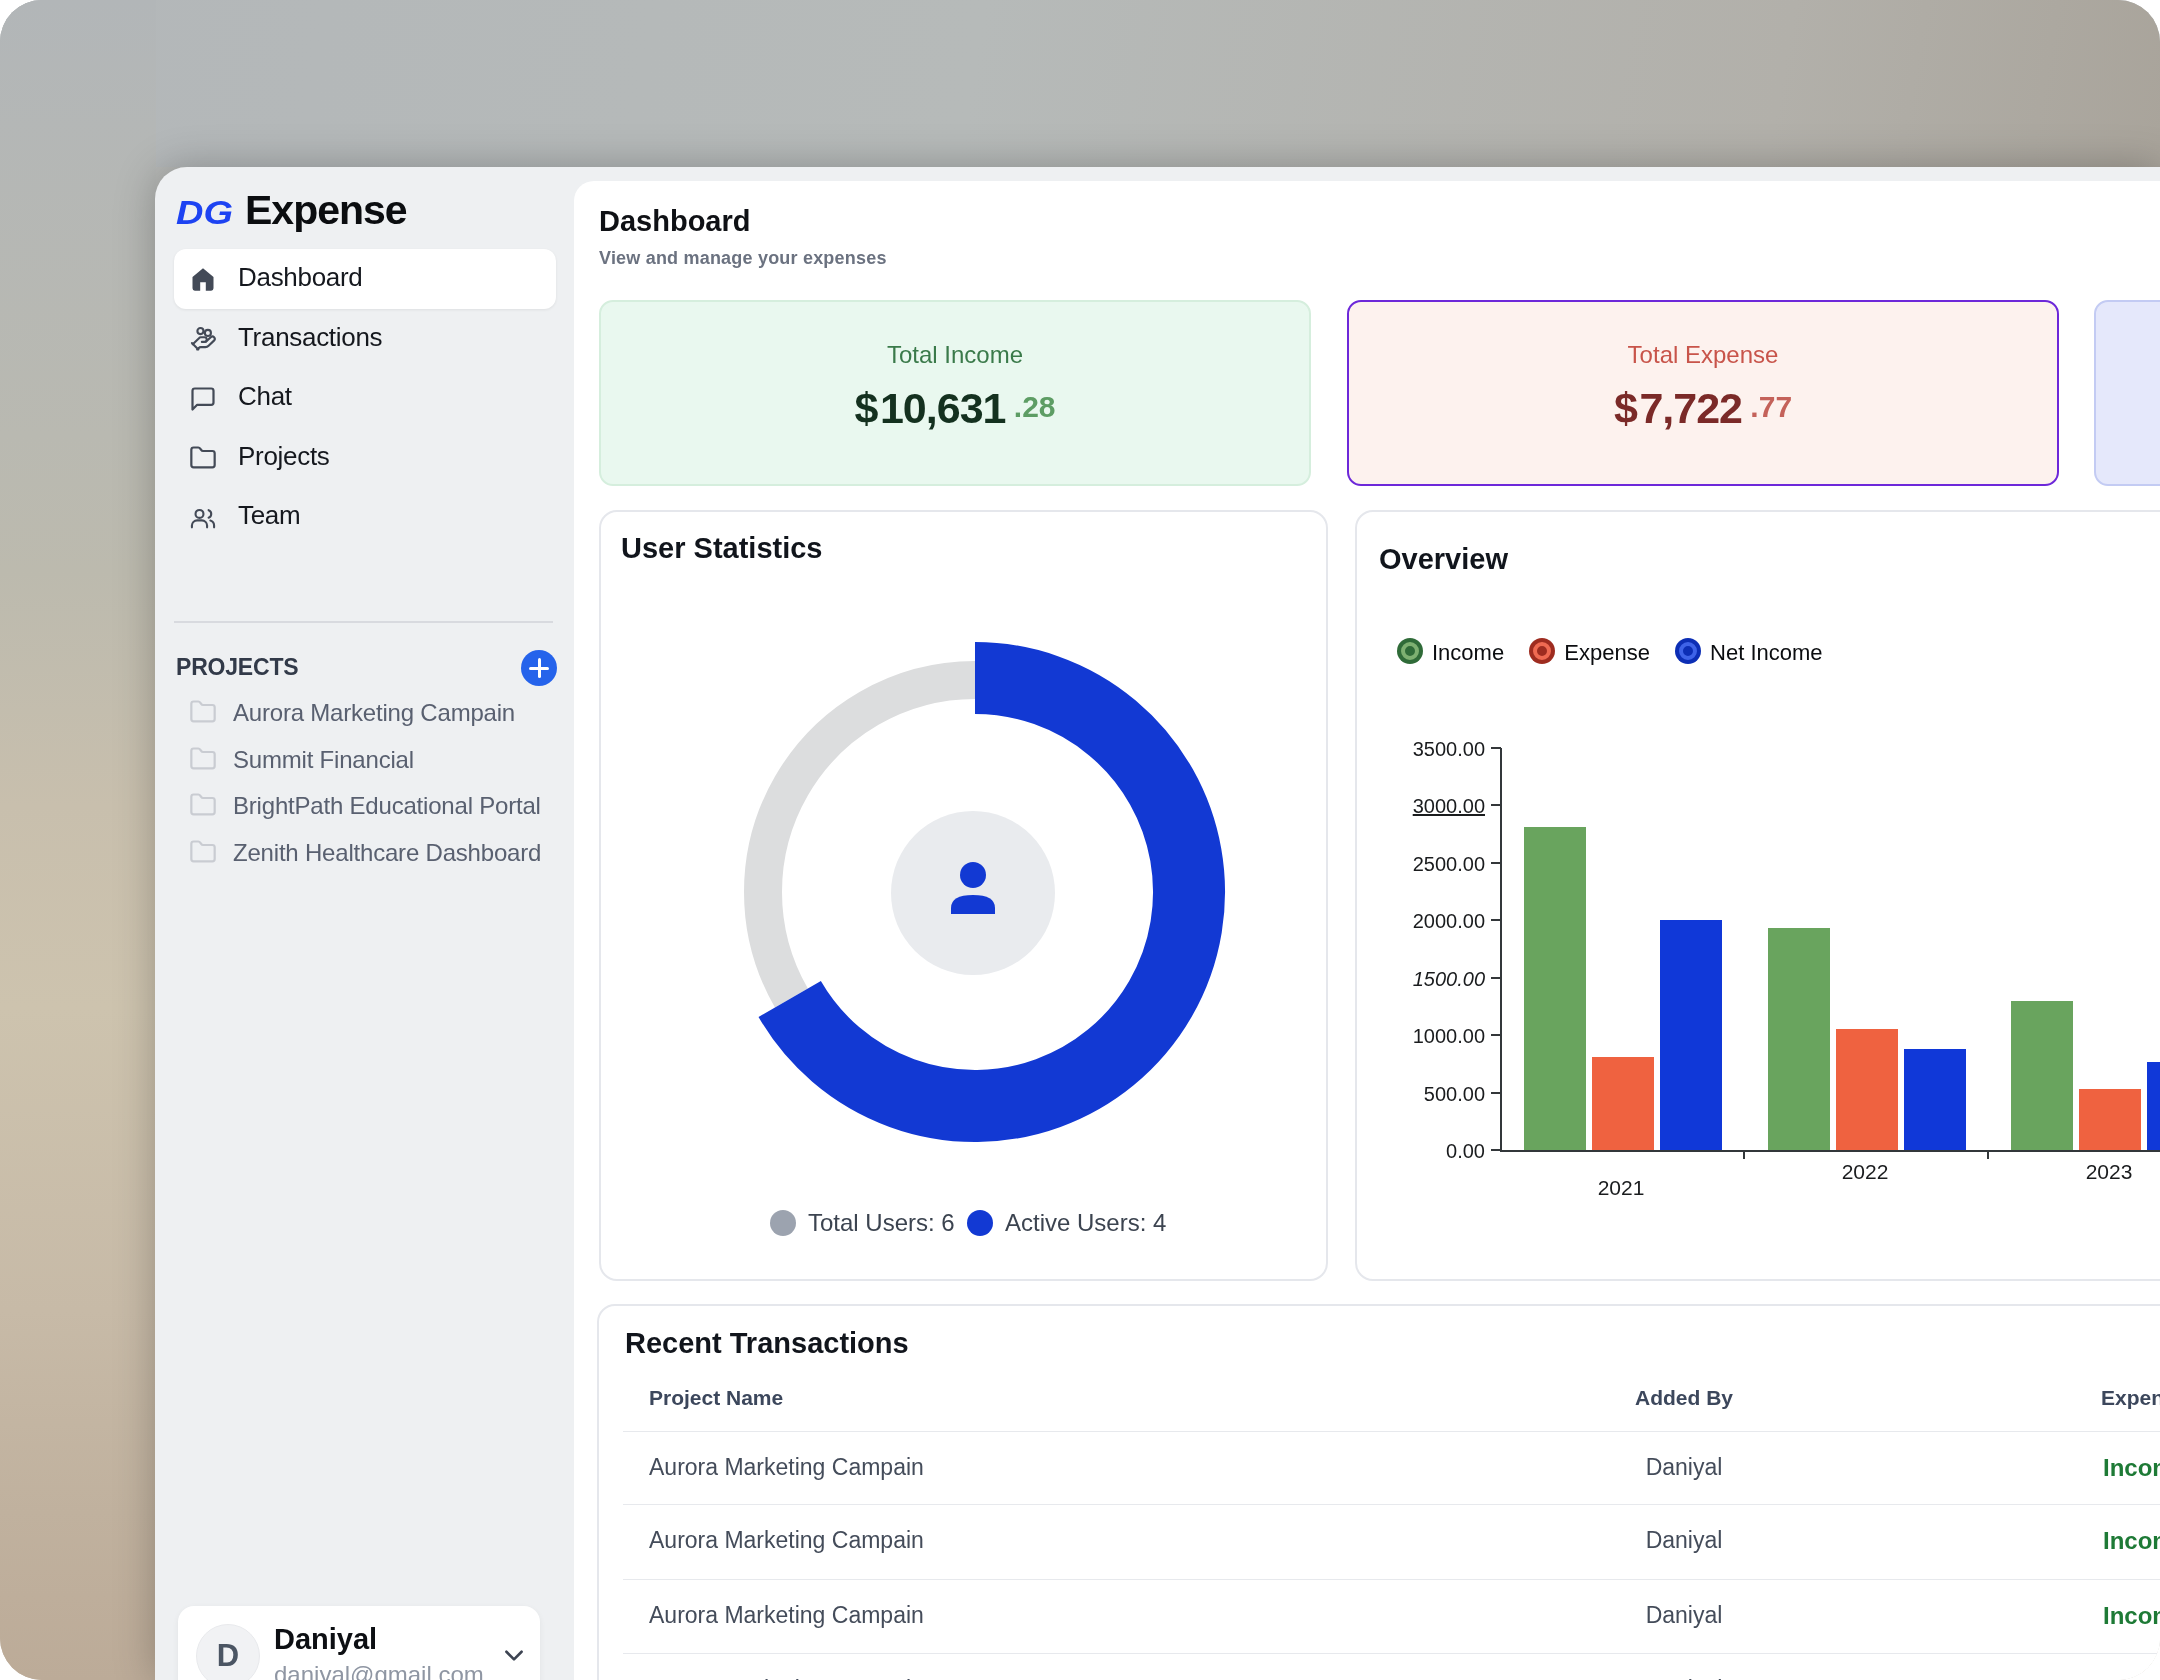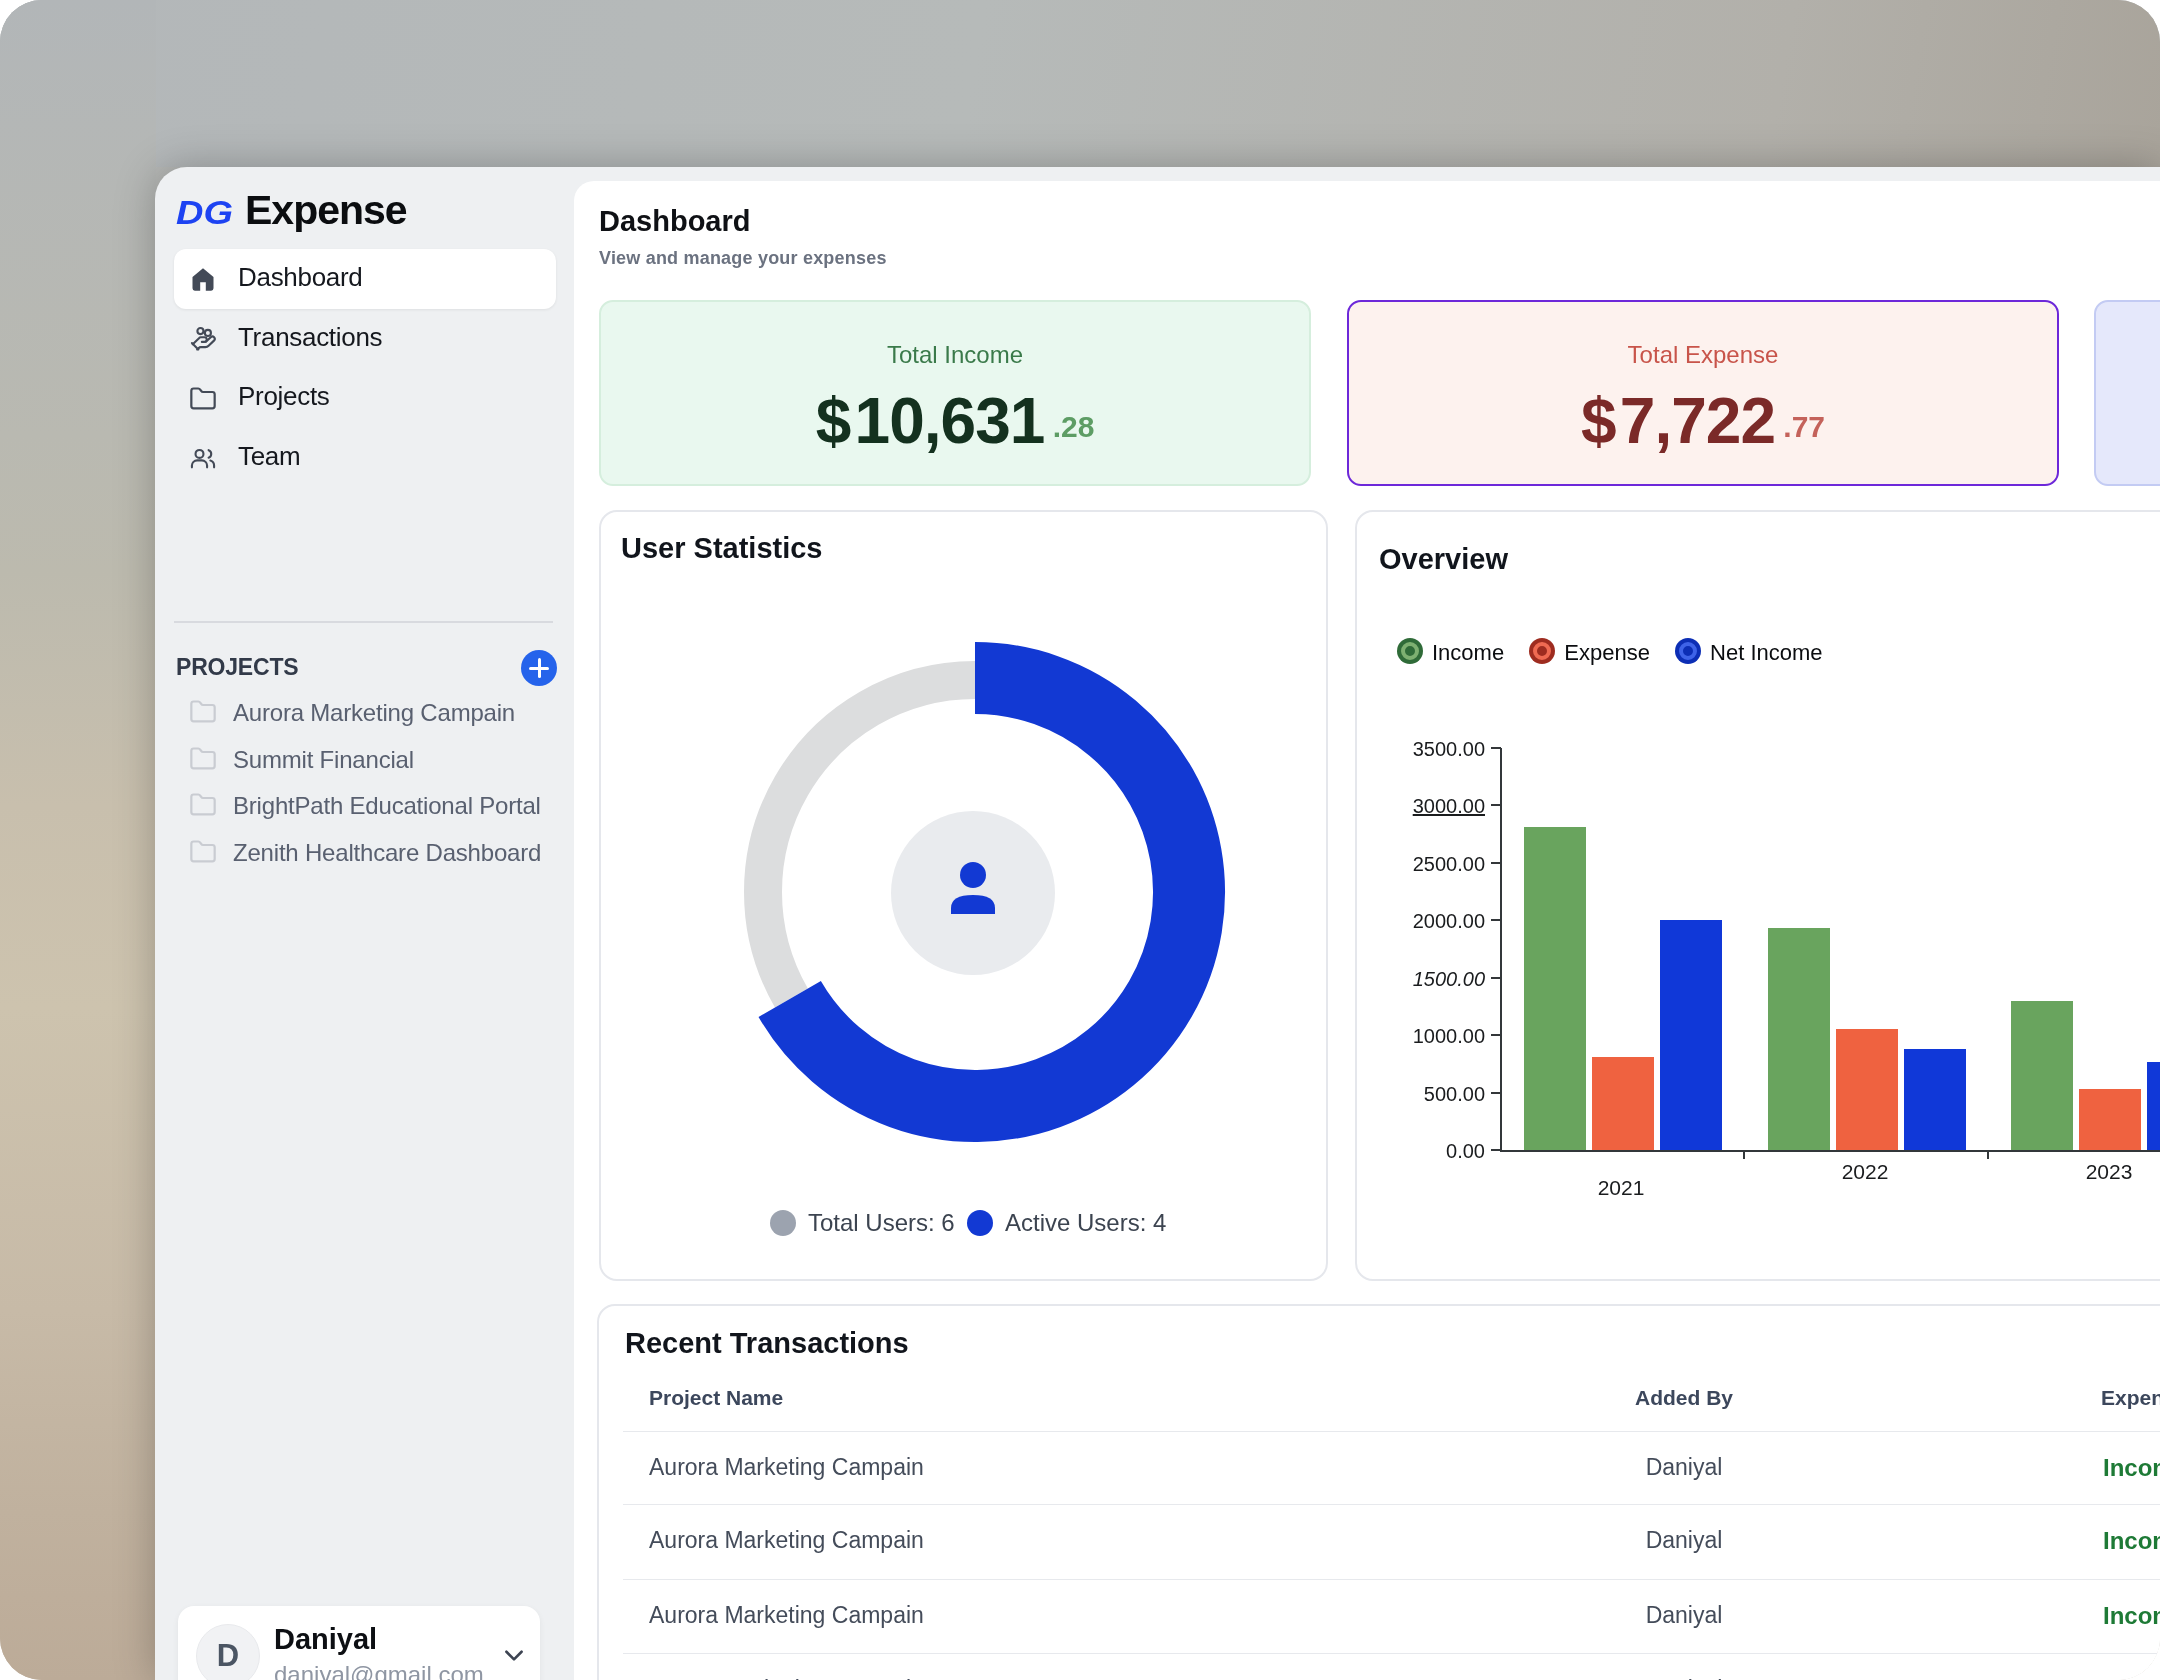--- a/index.html
+++ b/index.html
@@ -36,21 +36,21 @@
 .uname { position:absolute; left:96px; top:17px; font-size:29px; font-weight:700; color:#0d0f13; }
 .uemail { position:absolute; left:96px; top:55px; font-size:24px; color:#8f96a3; }
 .uchev { position:absolute; right:13px; top:36px; width:26px; height:26px; }
 
 .main { position:absolute; left:419px; top:14px; width:1800px; height:1560px; background:#fff; border-radius:20px 0 0 0; }
 .h1 { position:absolute; left:25px; top:24px; font-size:29px; font-weight:700; color:#0f1115; }
 .sub { position:absolute; left:25px; top:67px; font-size:18px; font-weight:600; color:#6b7280; letter-spacing:0.2px; }
 .scard { position:absolute; top:119px; width:712px; height:186px; border-radius:14px; }
 .scard .t { position:absolute; top:39px; width:100%; text-align:center; font-size:24px; }
 .scard .amt { position:absolute; top:82px; width:100%; text-align:center; }
-.amt .big { font-size:64px; font-weight:800; letter-spacing:-1px; }
+.amt .big { font-size:43px; font-weight:800; letter-spacing:-1px; }
 .amt .dec { font-size:30px; font-weight:700; vertical-align:6px; }
 .card-green { left:25px; background:#e9f8ef; border:2px solid #d5eedd; }
 .card-green .t { color:#3a7a4a; }
 .card-green .big { color:#14311f; }
 .card-green .dec { color:#5d9d64; }
 .card-red { left:773px; background:#fdf2ee; border:2px solid #6d28d9; }
 .card-red .t { color:#c8544a; }
 .card-red .big { color:#7b2a28; }
 .card-red .dec { color:#c4625a; }
 .card-purple { left:1520px; background:#e5e8fb; border:2px solid #c3cbf3; }
@@ -98,20 +98,26 @@
           </div>
       <div class="navitem">
         <svg viewBox="0 0 24 24" fill="none" stroke="#434a57" stroke-width="1.8" stroke-linecap="round" stroke-linejoin="round">
               <circle cx="16.2" cy="6.8" r="2.6"></circle>
               <circle cx="9.8" cy="5.2" r="2.6"></circle>
               <path d="M11 14.5 h2.2 a2 2 0 1 0 0 -4 h-3 c-.6 0 -1.1 .2 -1.4 .6 L3.2 16.5"></path>
               <path d="m7 21 1.6-1.4 c.3-.4 .8-.6 1.4-.6 h4 c1.1 0 2.1-.4 2.8-1.2 l4.6-4.4 a2 2 0 0 0 -2.75-2.91 l-4.2 3.9"></path>
               <path d="m2.5 15.5 5.5 5.5"></path>
             </svg>
         <span class="lbl">Transactions</span>
+          </div>
+      <div class="navitem">
+        <svg viewBox="0 0 24 24" fill="none" stroke="#434a57" stroke-width="1.9" stroke-linejoin="round">
+              <path d="M21 15 a2 2 0 0 1 -2 2 H7 l-4 4 V5 a2 2 0 0 1 2 -2 h14 a2 2 0 0 1 2 2 z"></path>
+            </svg>
+        <span class="lbl">Chat</span>
           </div>
       <div class="navitem">
         <svg viewBox="0 0 24 24" fill="none" stroke="#434a57" stroke-width="1.9" stroke-linejoin="round">
               <path d="M20 20 a2 2 0 0 0 2 -2 V8 a2 2 0 0 0 -2 -2 h-7.9 a2 2 0 0 1 -1.69 -.9 L9.6 3.9 A2 2 0 0 0 7.93 3 H4 a2 2 0 0 0 -2 2 v13 a2 2 0 0 0 2 2 Z"></path>
             </svg>
         <span class="lbl">Projects</span>
           </div>
       <div class="navitem">
         <svg viewBox="0 0 24 24" fill="none" stroke="#434a57" stroke-width="1.8" stroke-linecap="round" stroke-linejoin="round">
               <circle cx="9" cy="8.5" r="3.4"></circle>

